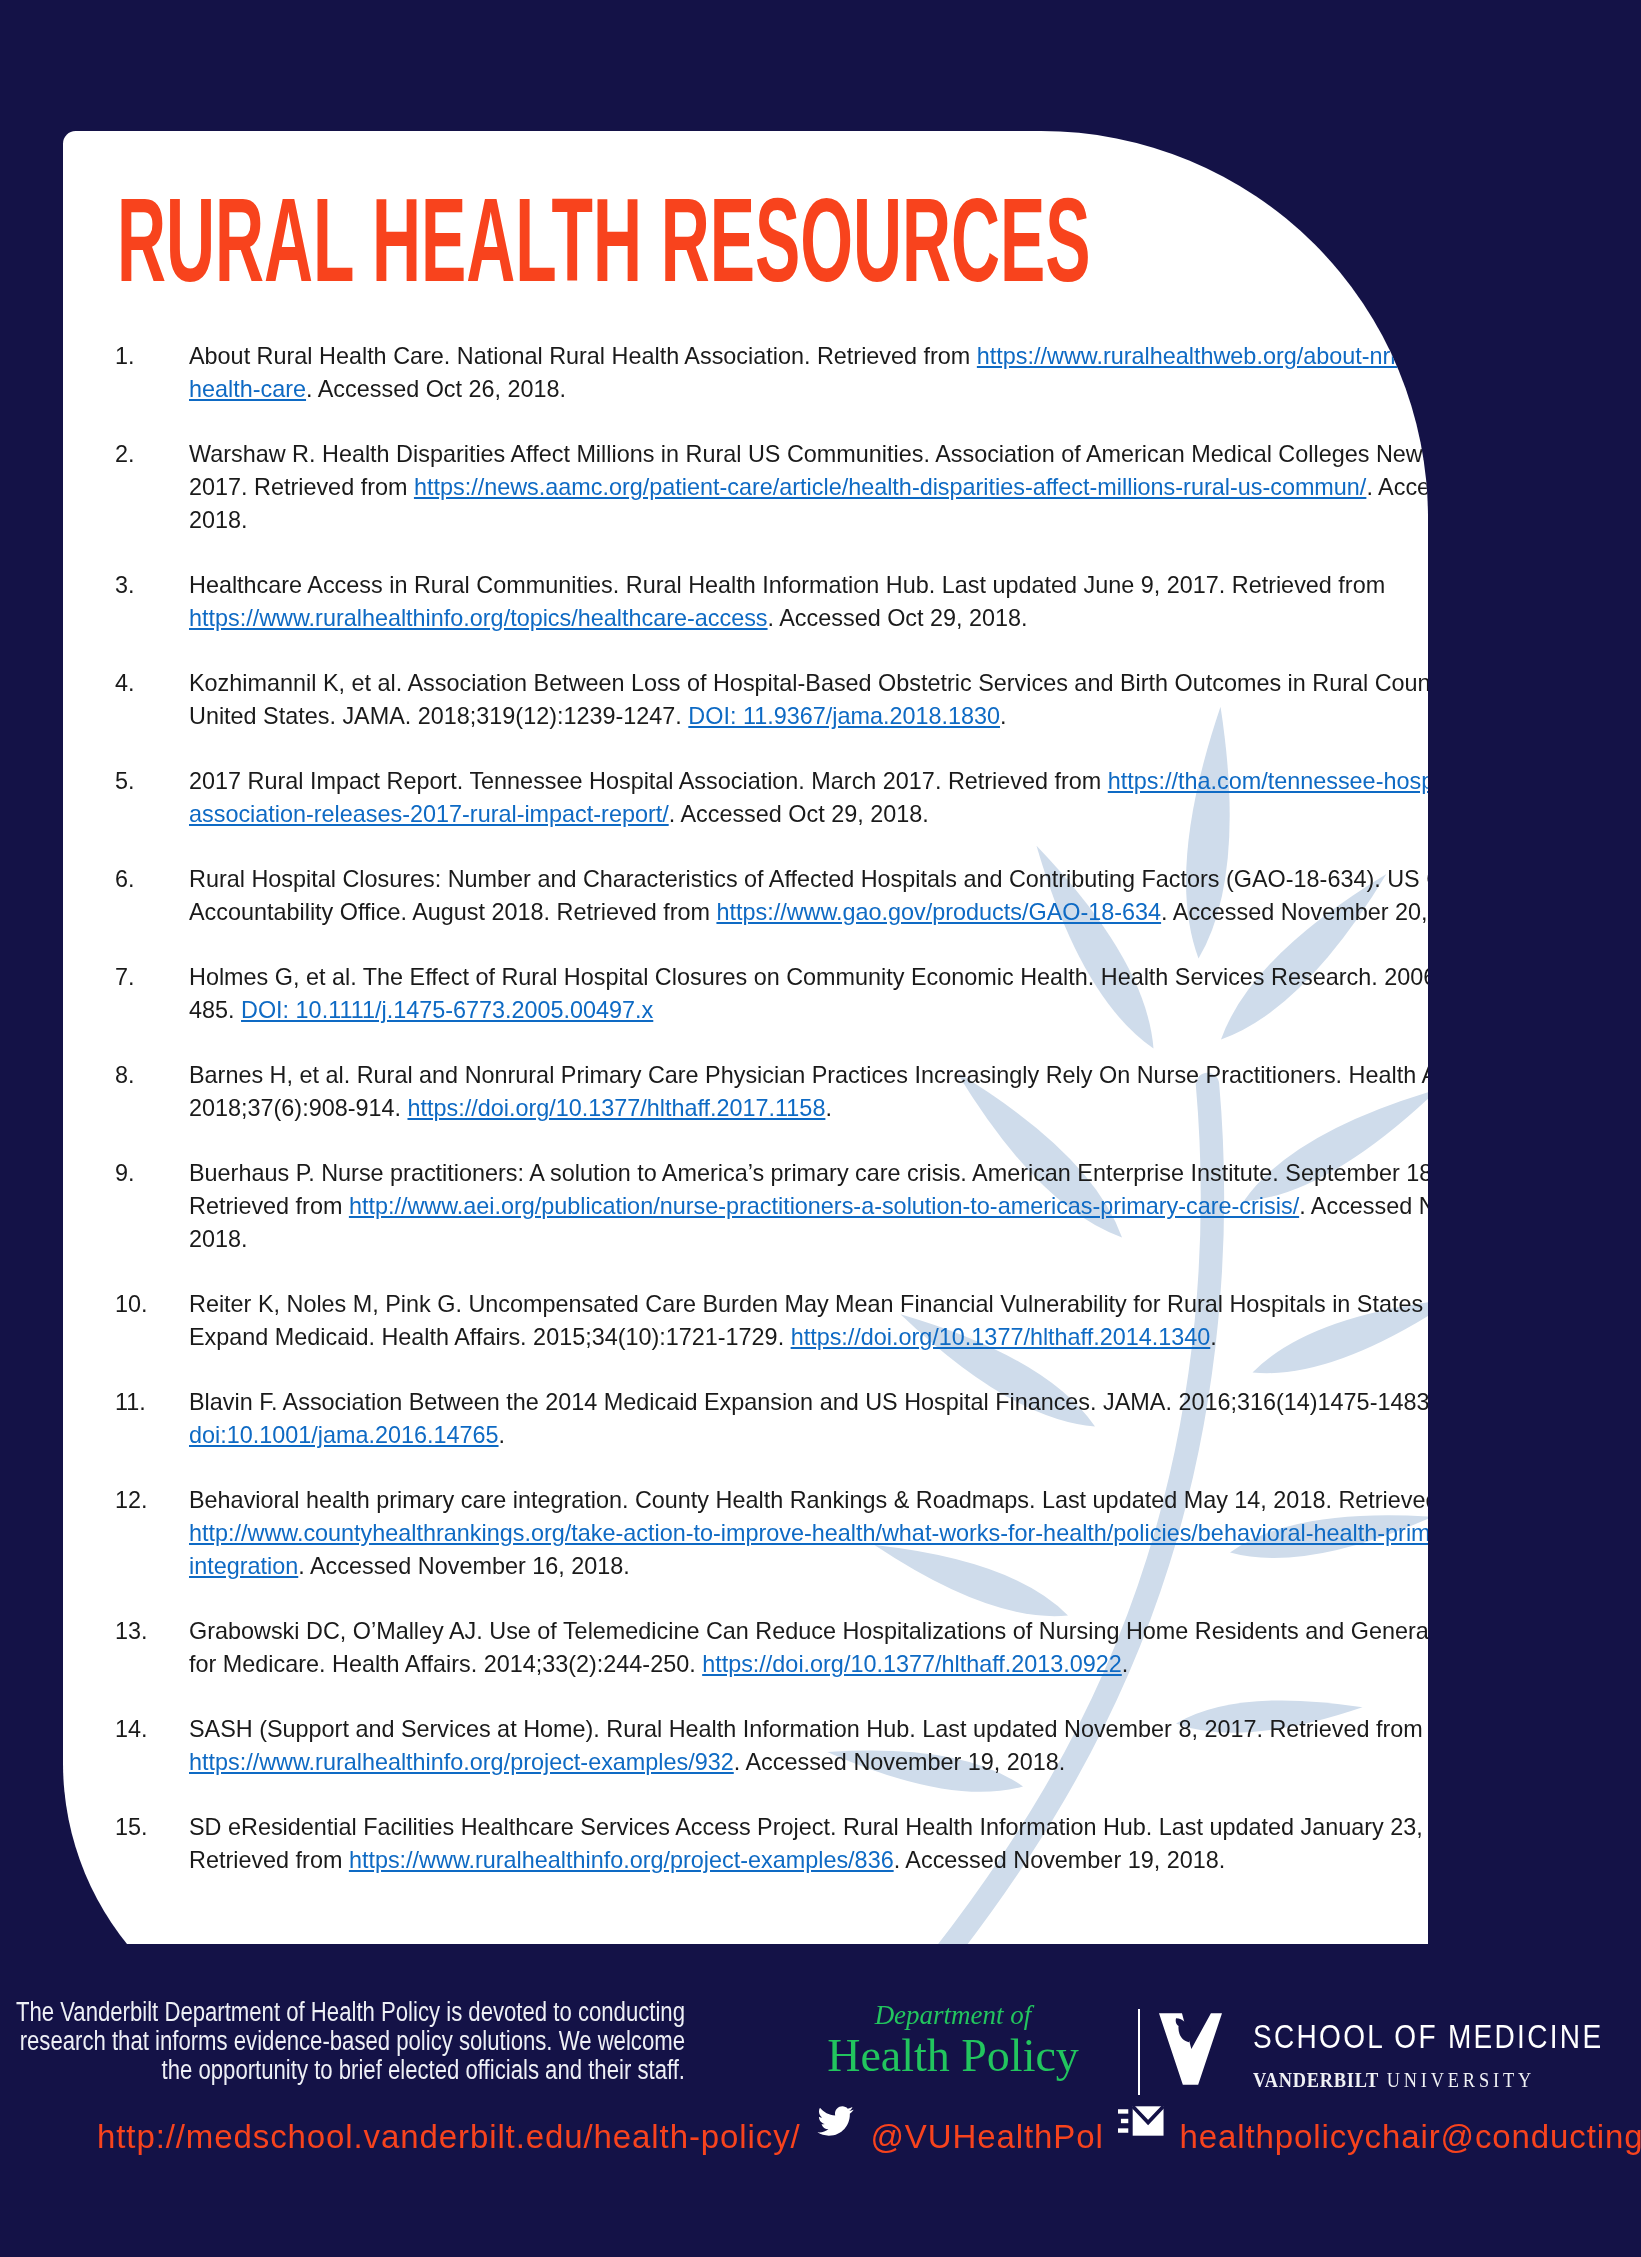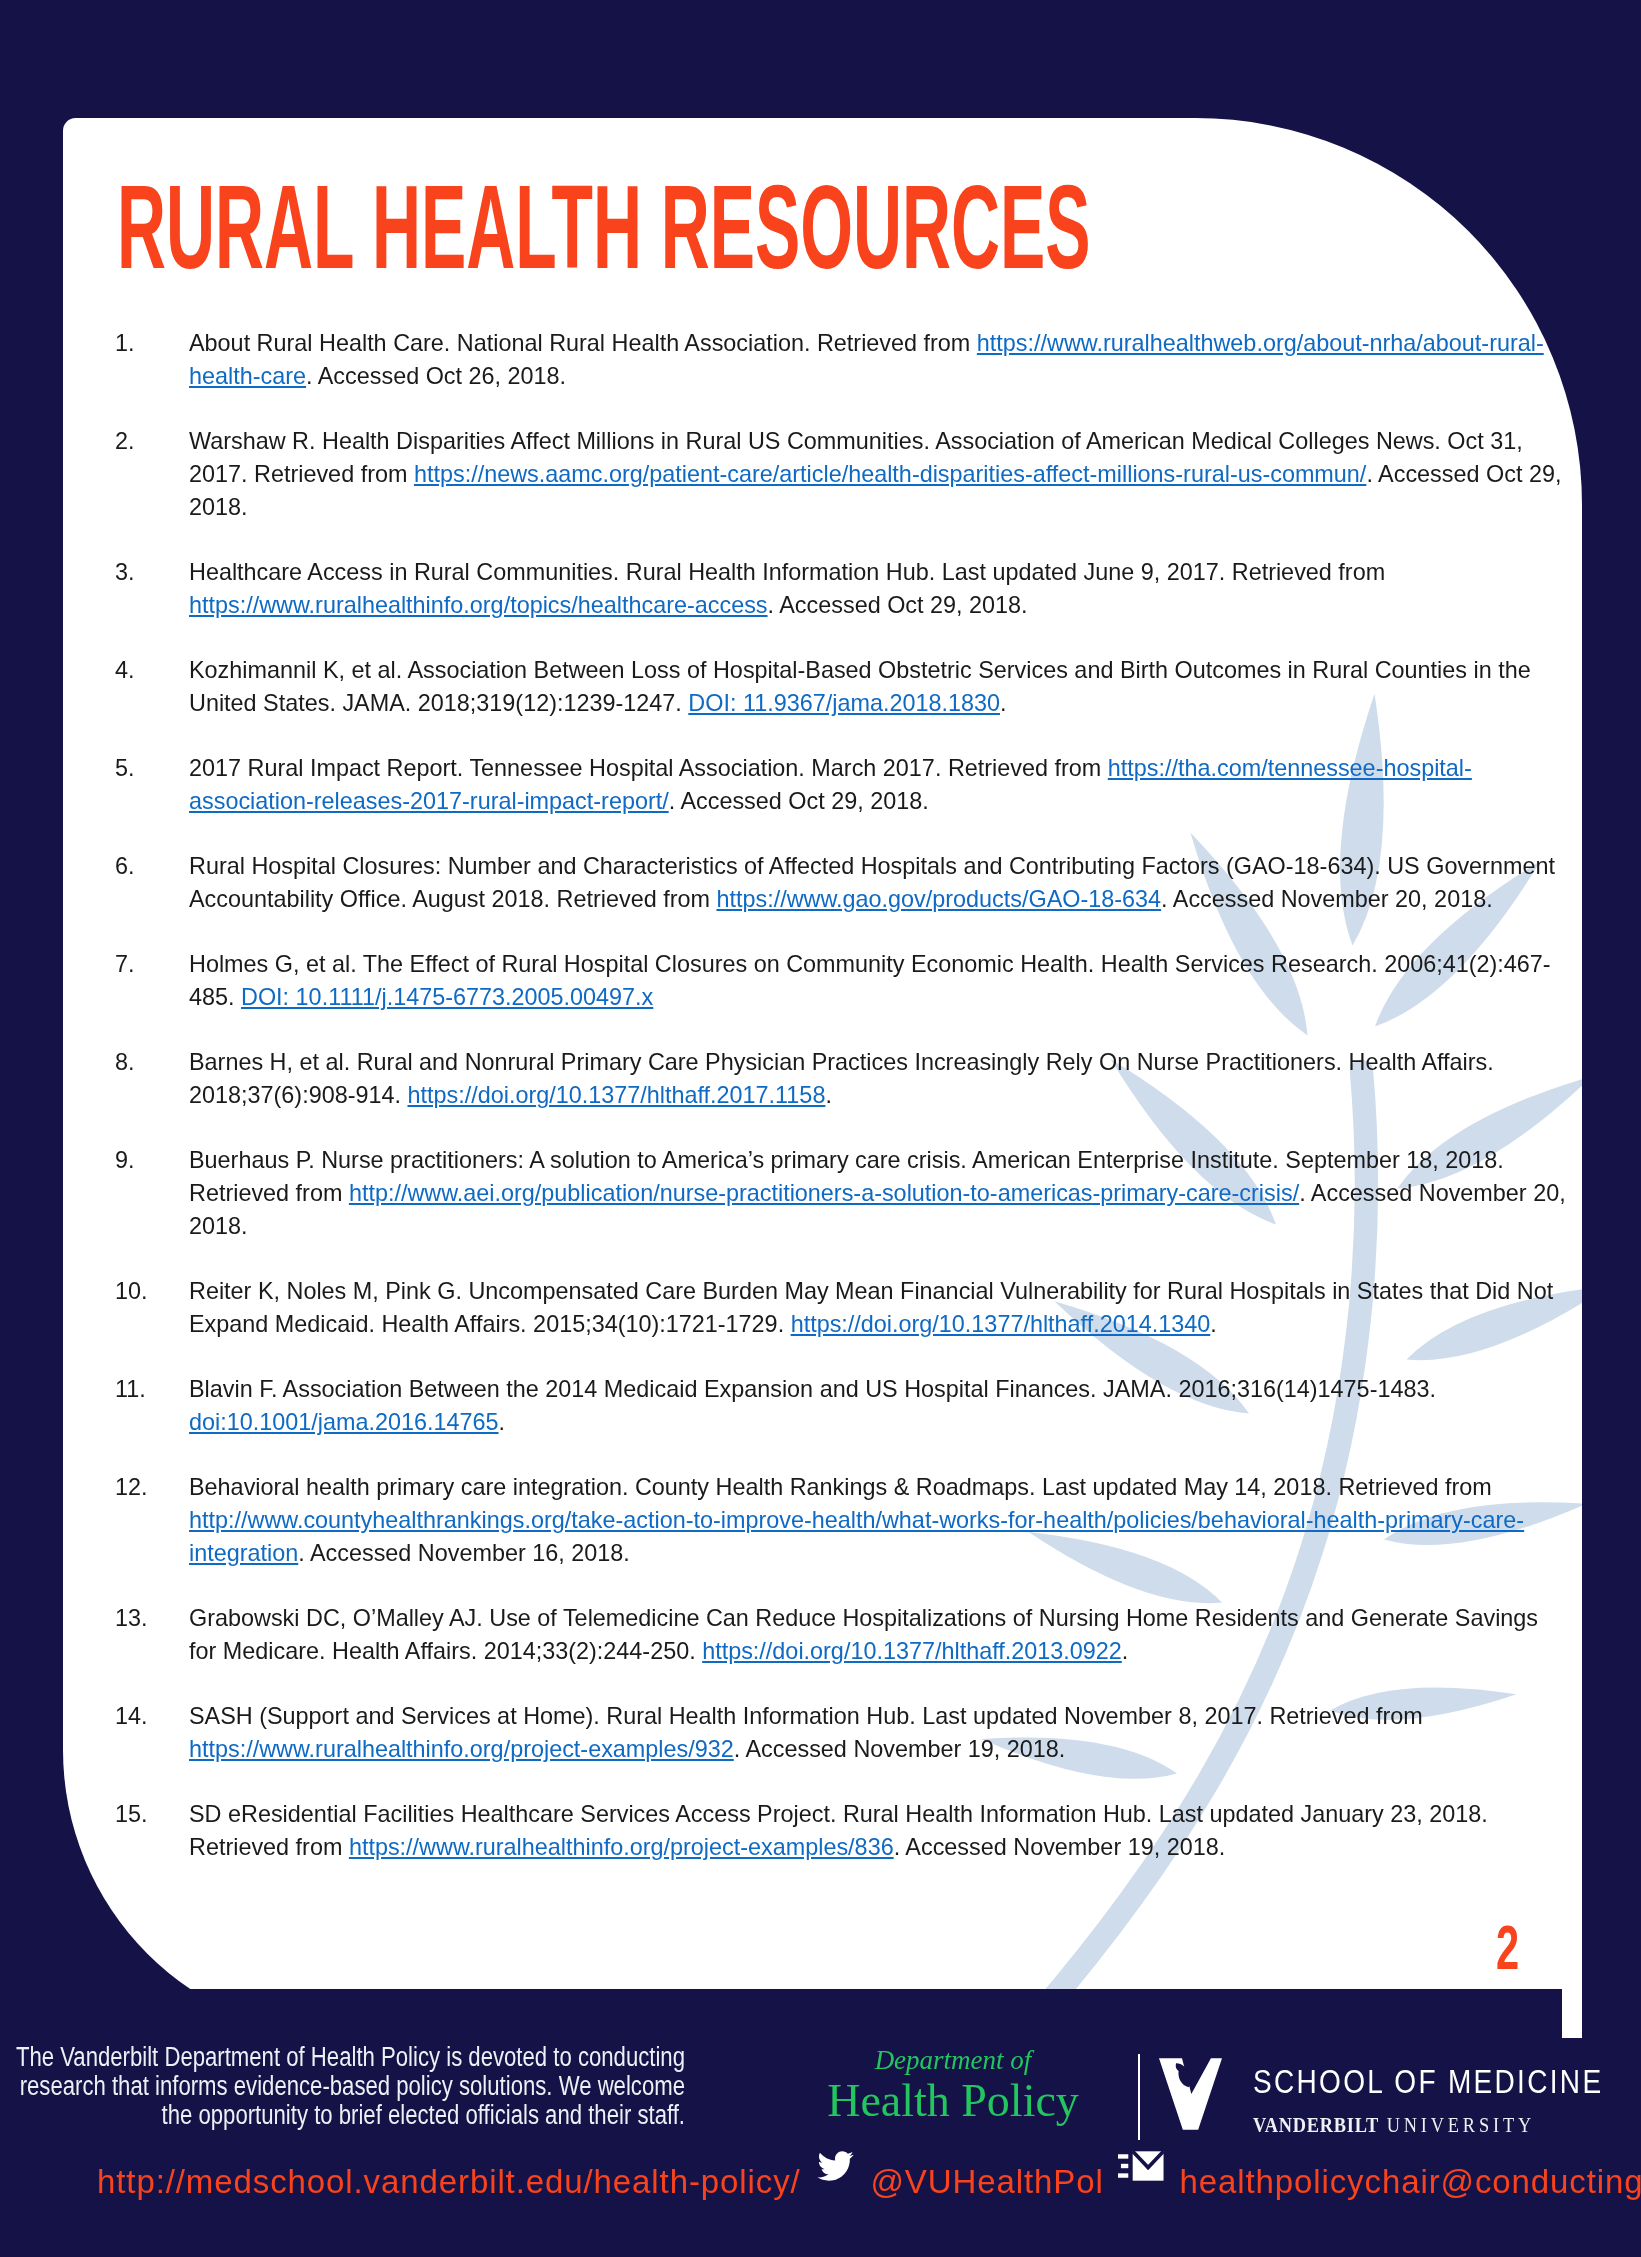--- a/index.html
+++ b/index.html
@@ -12,22 +12,22 @@
   html,body{margin:0;padding:0;}
   body{
     width:1642px;height:2257px;
     background:var(--navy);
     position:relative;
     overflow:hidden;
     font-family:"Liberation Sans",sans-serif;
   }
   
   .sheet{
-    position:absolute;left:63px;top:118px;
-    width:1519px;height:1920px;
+    position:absolute;left:63px;top:131px;
+    width:1365px;height:1920px;
     background:#ffffff;
     border-radius:12.6px 387px 0 288px;
     overflow:hidden;
   }
   .wheat{
     position:absolute;right:0;top:529px;
     width:630px;height:1389px;
     pointer-events:none;
   }
   .page-title{
@@ -50,21 +50,21 @@
   .ref-num{flex:none;width:74px;padding-left:52px;}
   .ref-body{width:1377px;overflow-wrap:break-word;}
   .ref-link{color:var(--link);text-decoration:underline;cursor:pointer;}
   .page-number{
     position:absolute;left:1433px;top:1793px;
     font-size:63px;font-weight:bold;color:var(--accent);
     transform:scaleX(0.66);transform-origin:0 0;
   }
   
   .footer{
-    position:absolute;left:0;top:1989px;width:1562px;height:207px;
+    position:absolute;left:0;top:1944px;width:1562px;height:207px;
     background:var(--navy);
   }
   .mission{
     position:absolute;right:877px;top:54px;width:846px;
     text-align:right;
     color:#eef0f6;
     font-size:27px;line-height:1.07;
     white-space:pre-line;
     transform:scaleX(0.82);transform-origin:100% 0;
   }

